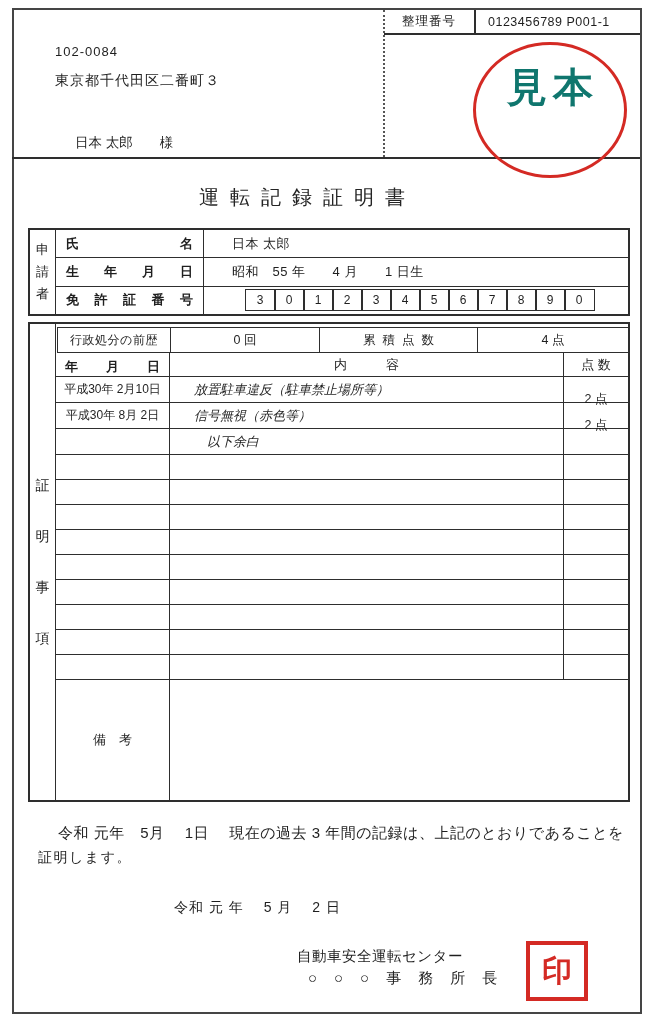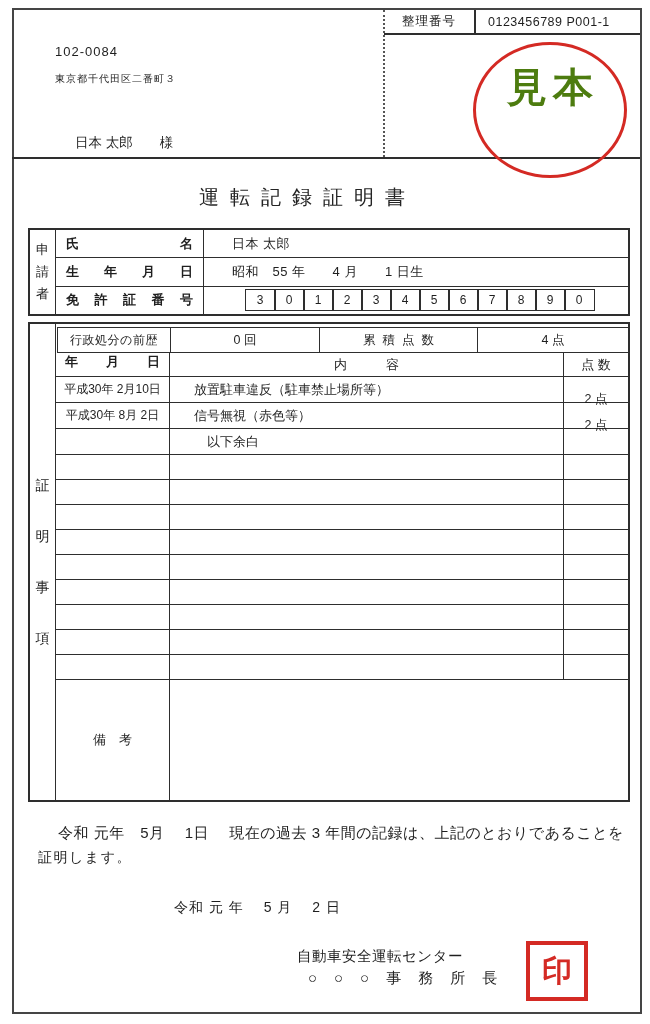--- a/index.html
+++ b/index.html
@@ -30,21 +30,21 @@
     display: flex; font-size: 12.5px;
   }
   .ref-label {
     width: 92px; border-right: 2px solid #2e2e2e;
     display: flex; align-items: center; justify-content: center;
     letter-spacing: 1px;
   }
   .ref-value { flex: 1; display: flex; align-items: center; padding-left: 12px; letter-spacing: .5px; }
 
   .postal   { left: 55px; top: 44px;  font-size: 13px; letter-spacing: 1px; }
-  .address  { left: 55px; top: 72px;  font-size: 10px; letter-spacing: 1px; }
+  .address  { left: 55px; top: 72px;  font-size: 14px; letter-spacing: 1px; }
   .recipient{ left: 75px; top: 134px; font-size: 13.5px; }
 
   .header-rule { left: 12px; top: 157px; width: 628px; height: 0; border-top: 2px solid #2e2e2e; }
 
   .stamp-circle {
     left: 473px; top: 42px; width: 154px; height: 136px;
     border: 3.5px solid #d42a24; border-radius: 50%;
     display: flex; justify-content: center; align-items: flex-start;
     padding-top: 23px; z-index: 6;
   }
@@ -97,29 +97,29 @@
     border: 1.5px solid #2e2e2e; border-right: none;
     display: flex; font-size: 12.5px;
   }
   .pre-row > div { display: flex; align-items: center; justify-content: center; border-right: 1.5px solid #2e2e2e; }
   .pre-c1 { width: 113px; font-size: 12px; letter-spacing: .5px; }
   .pre-c2 { width: 149px; }
   .pre-c3 { width: 158px; letter-spacing: 7px; text-indent: 7px; }
   .pre-c4 { flex: 1; border-right: none !important; }
 
   .hdr-row { height: 24px; display: flex; border-bottom: 1.5px solid #2e2e2e; font-size: 13px; }
-  .col-date   { width: 114px; border-right: 1.5px solid #2e2e2e; display: flex; align-items: flex-start; }
+  .col-date   { width: 114px; border-right: 1.5px solid #2e2e2e; display: flex; align-items: flex-end; }
   .col-date .jtext { padding: 0 9px; }
   .col-content{ flex: 1; border-right: 1.5px solid #2e2e2e; display: flex; align-items: center; justify-content: center; }
   .col-points { width: 64px; display: flex; align-items: center; justify-content: center; }
 
   .data-row { height: 26px; display: flex; border-bottom: 1.5px solid #2e2e2e; font-size: 13px; }
   .data-row.empty { height: 25px; }
   .cell-date   { width: 114px; border-right: 1.5px solid #2e2e2e; display: flex; align-items: center; justify-content: center; font-size: 12px; white-space: nowrap; }
-  .cell-content{ flex: 1; border-right: 1.5px solid #2e2e2e; display: flex; align-items: center; padding-left: 24px; white-space: pre; }
+  .cell-content{ flex: 1; border-right: 1.5px solid #2e2e2e; display: flex; align-items: center; padding-left: 24px; white-space: pre; font-style: italic; }
   .cell-points { width: 64px; display: flex; align-items: center; justify-content: center; font-size: 12.5px; margin-top: 20px; }
 
   .remarks-row { flex: 1; display: flex; }
   .remarks-label { width: 114px; border-right: 1.5px solid #2e2e2e; display: flex; align-items: center; justify-content: center; font-size: 13px; }
   .remarks-content { flex: 1; }
 
   
   .cert1 { left: 58px; top: 824px; font-size: 15px; letter-spacing: .5px; white-space: pre; }
   .cert2 { left: 38px; top: 849px; font-size: 14px; letter-spacing: 1.5px; }
   .fdate { left: 174px; top: 899px; font-size: 14px; letter-spacing: 1px; white-space: pre; }
@@ -144,21 +144,21 @@
 <div class="abs dotted-divider"></div>
 <div class="abs ref-row">
   <div class="ref-label">整理番号</div>
   <div class="ref-value">0123456789 P001-1</div>
 </div>
 <div class="abs postal">102-0084</div>
 <div class="abs address">東京都千代田区二番町３</div>
 <div class="abs recipient">日本 太郎　　様</div>
 <div class="abs header-rule"></div>
 <div class="abs stamp-circle" style="border-color: rgb(212, 42, 36);">
-  <span style="color: #4d7c0f;">見本</span>
+  <span style="color: #0f766e;">見本</span>
 </div>
 
 <div class="abs doc-title">運転記録証明書</div>
 
 <div class="abs applicant">
   <div class="strip" id="app-strip">
       <span class="vchar">申</span>
       <span class="vchar">請</span>
       <span class="vchar">者</span>
     </div>

